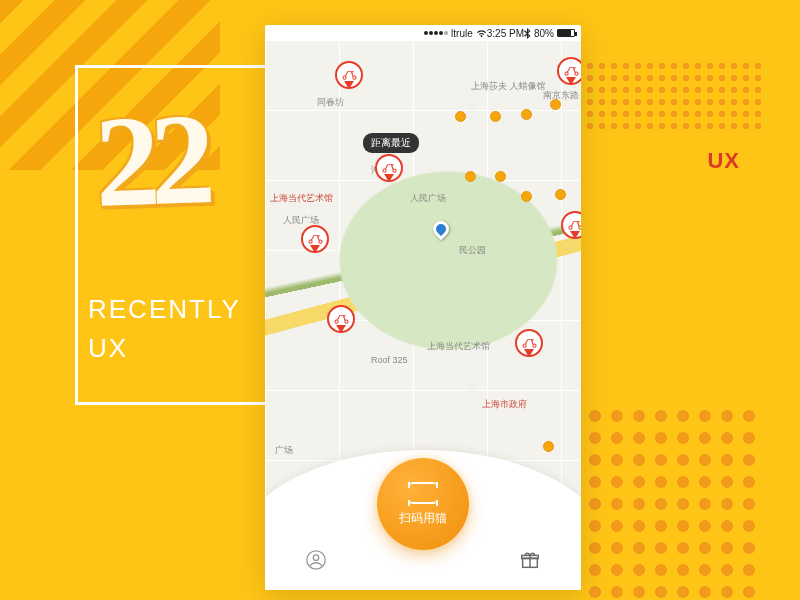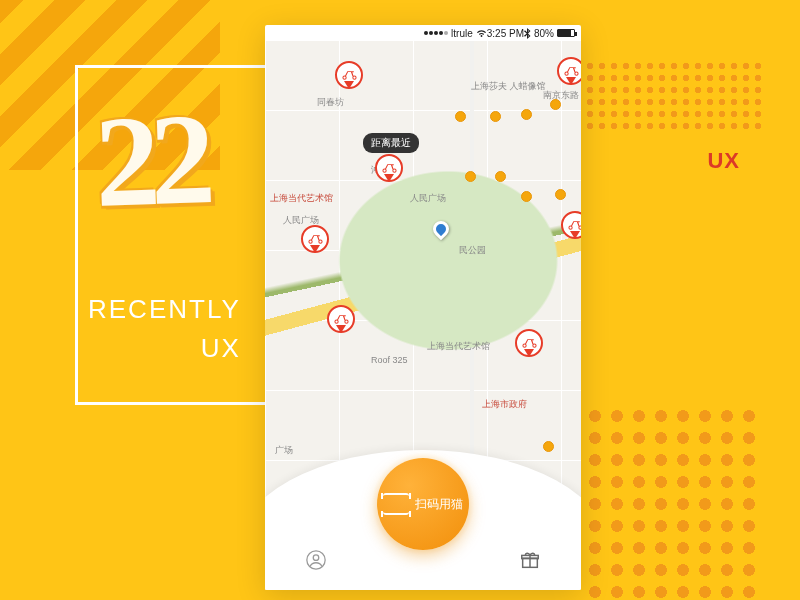--- a/index.html
+++ b/index.html
@@ -80,21 +80,20 @@
     transform: rotate(-2deg);
   }
 
   .title-block {
     position: absolute; top: 290px; left: 88px;
     color: #fff;
     font-size: 26px;
     font-weight: 300;
     line-height: 1.5;
     letter-spacing: 2px;
-    text-align: right;
   }
 
   
   .phone {
     position: absolute; top: 25px; left: 265px;
     width: 316px; height: 565px;
     background: #fff;
     border-radius: 2px;
     box-shadow: 0 6px 30px rgba(0,0,0,0.15);
     overflow: hidden;
@@ -193,21 +192,21 @@
     background: #fff;
     border-radius: 200px 200px 0 0 / 110px 110px 0 0;
     box-shadow: 0 -2px 8px rgba(0,0,0,0.06);
   }
   .scan-btn {
     position: absolute; bottom: 40px; left: 50%;
     transform: translateX(-50%);
     width: 92px; height: 92px; border-radius: 50%;
     background: radial-gradient(circle at 35% 30%, #ffb23a, #f28f0a);
     box-shadow: 0 6px 16px rgba(230,140,10,0.4);
-    display: flex; flex-direction: row;
+    display: flex; flex-direction: column;
     align-items: center; justify-content: center;
     color: #fff; font-size: 12px; gap: 6px;
     cursor: pointer;
   }
   .scan-ring {
     position: absolute; bottom: 34px; left: 50%;
     transform: translateX(-50%);
     width: 104px; height: 104px; border-radius: 50%;
     background: radial-gradient(circle, rgba(255,255,255,0) 46%, rgba(255,178,40,0.25) 50%, transparent 70%);
     pointer-events: none;

